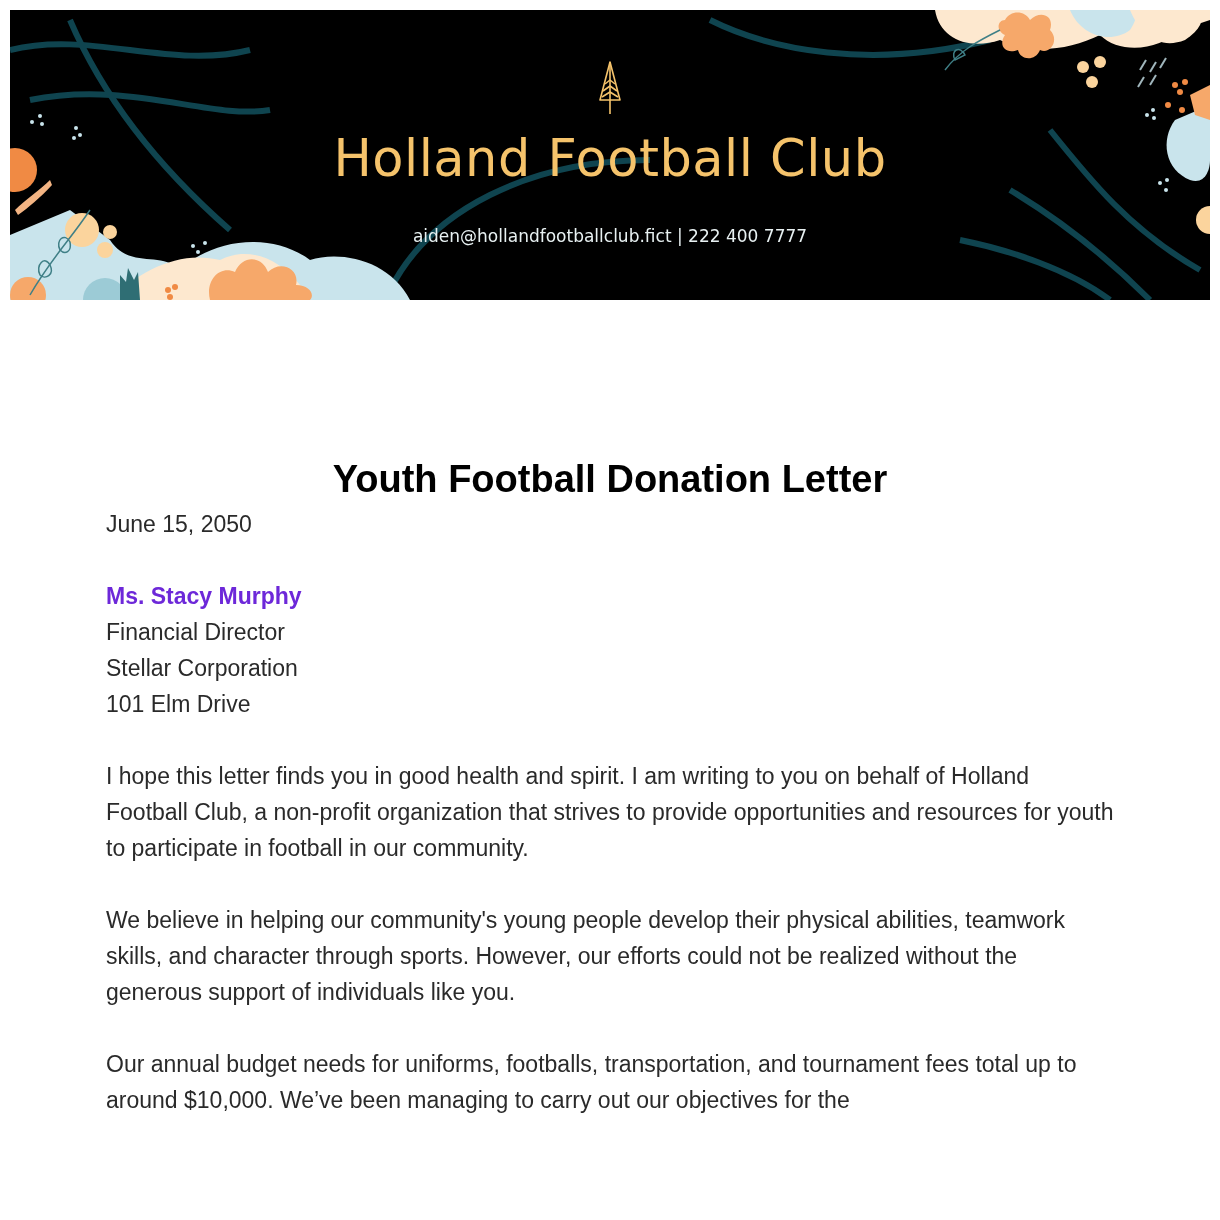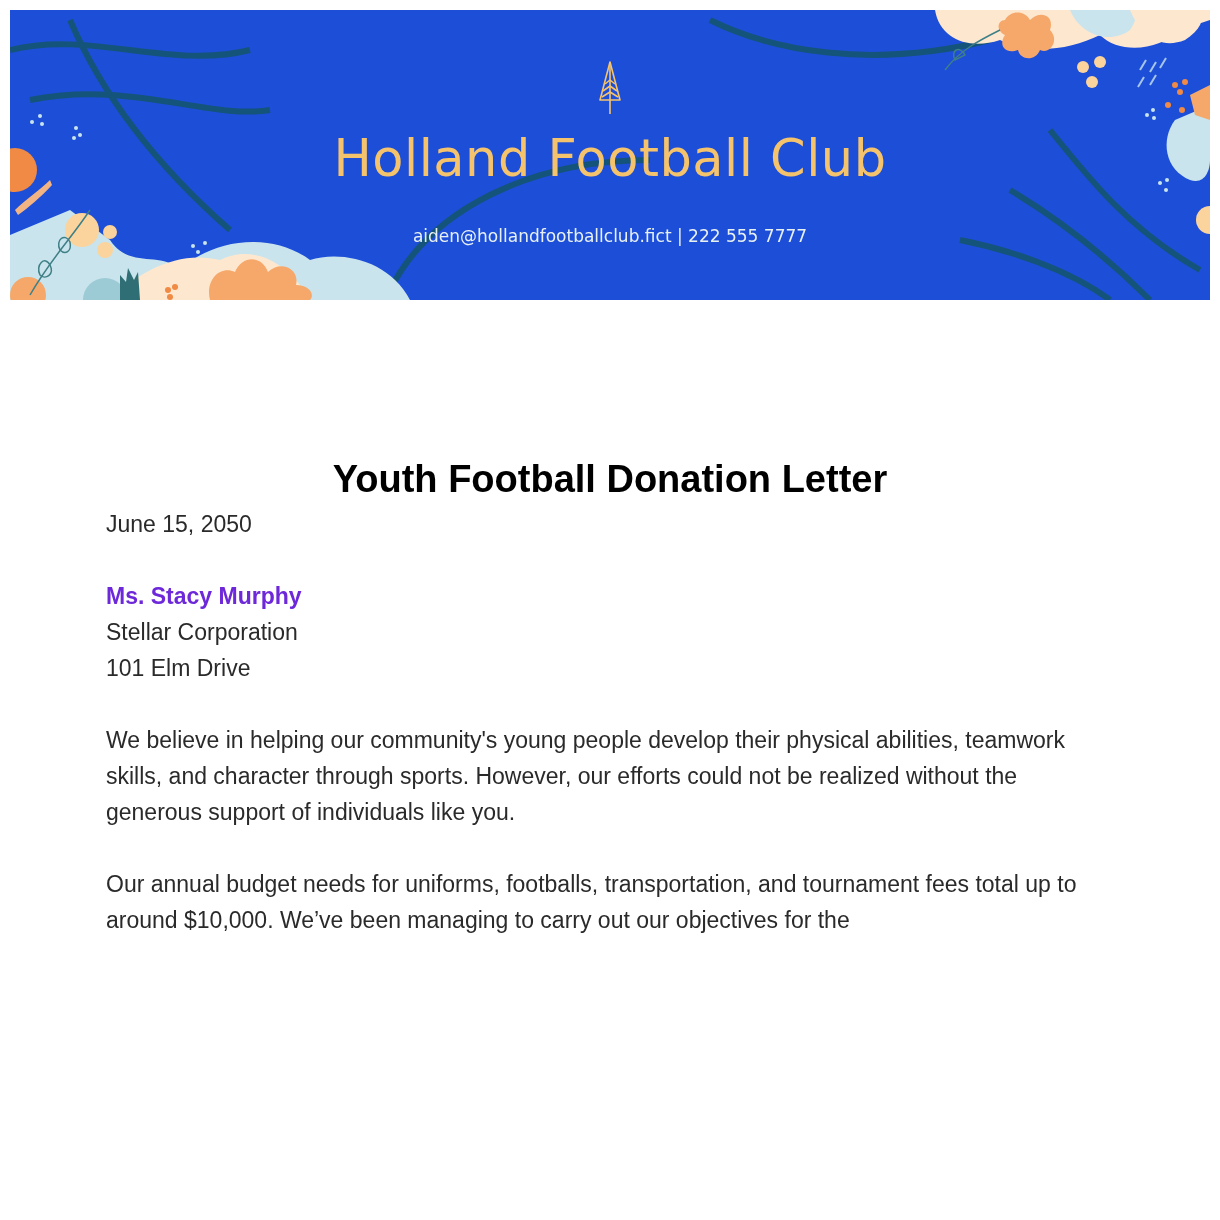--- a/index.html
+++ b/index.html
@@ -14,21 +14,21 @@
       position: relative;
       font-family: "Liberation Sans", sans-serif;
       color: #222222;
     }
     .banner {
       position: absolute;
       left: 10px;
       top: 10px;
       width: 1200px;
       height: 290px;
-      background: #1d4ed8;
+      background: #000000;
       overflow: hidden;
     }
     .banner svg.deco {
       position: absolute;
       left: 0; top: 0;
       width: 1200px; height: 290px;
     }
     .tree {
       position: absolute;
       left: 587px;
@@ -192,31 +192,33 @@
       <path d="M13 2 L 13 54"></path>
       <path d="M8 24 L 13 20 L 18 24"></path>
       <path d="M6 31 L 13 26 L 20 31"></path>
       <path d="M5 37 L 13 32 L 21 37"></path>
     </g>
   </svg>
 
   <div class="club-name">Holland Football Club</div>
 
   <div class="contact">
-    <span>aiden@hollandfootballclub.fict</span><span> | </span><span>222 555 7777</span>
+    <span>aiden@hollandfootballclub.fict</span><span> | </span><span>222 400 7777</span>
   </div>
 </div>
 
 <h1 class="doc-title">Youth Football Donation Letter</h1>
 
 <div class="letter">
   <p>June 15, 2050</p>
 
   <p>
     <span class="addr-line bold">Ms. Stacy Murphy</span>
+    <span class="addr-line">Financial Director</span>
     <span class="addr-line">Stellar Corporation</span>
     <span class="addr-line">101 Elm Drive</span>
   </p>
 
 
+  <p>I hope this letter finds you in good health and spirit. I am writing to you on behalf of Holland Football Club, a non-profit organization that strives to provide opportunities and resources for youth to participate in football in our community.</p>
   <p>We believe in helping our community's young people develop their physical abilities, teamwork skills, and character through sports. However, our efforts could not be realized without the generous support of individuals like you.</p>
   <p>Our annual budget needs for uniforms, footballs, transportation, and tournament fees total up to around $10,000. We’ve been managing to carry out our objectives for the</p>
 </div>
 
 </body></html>

